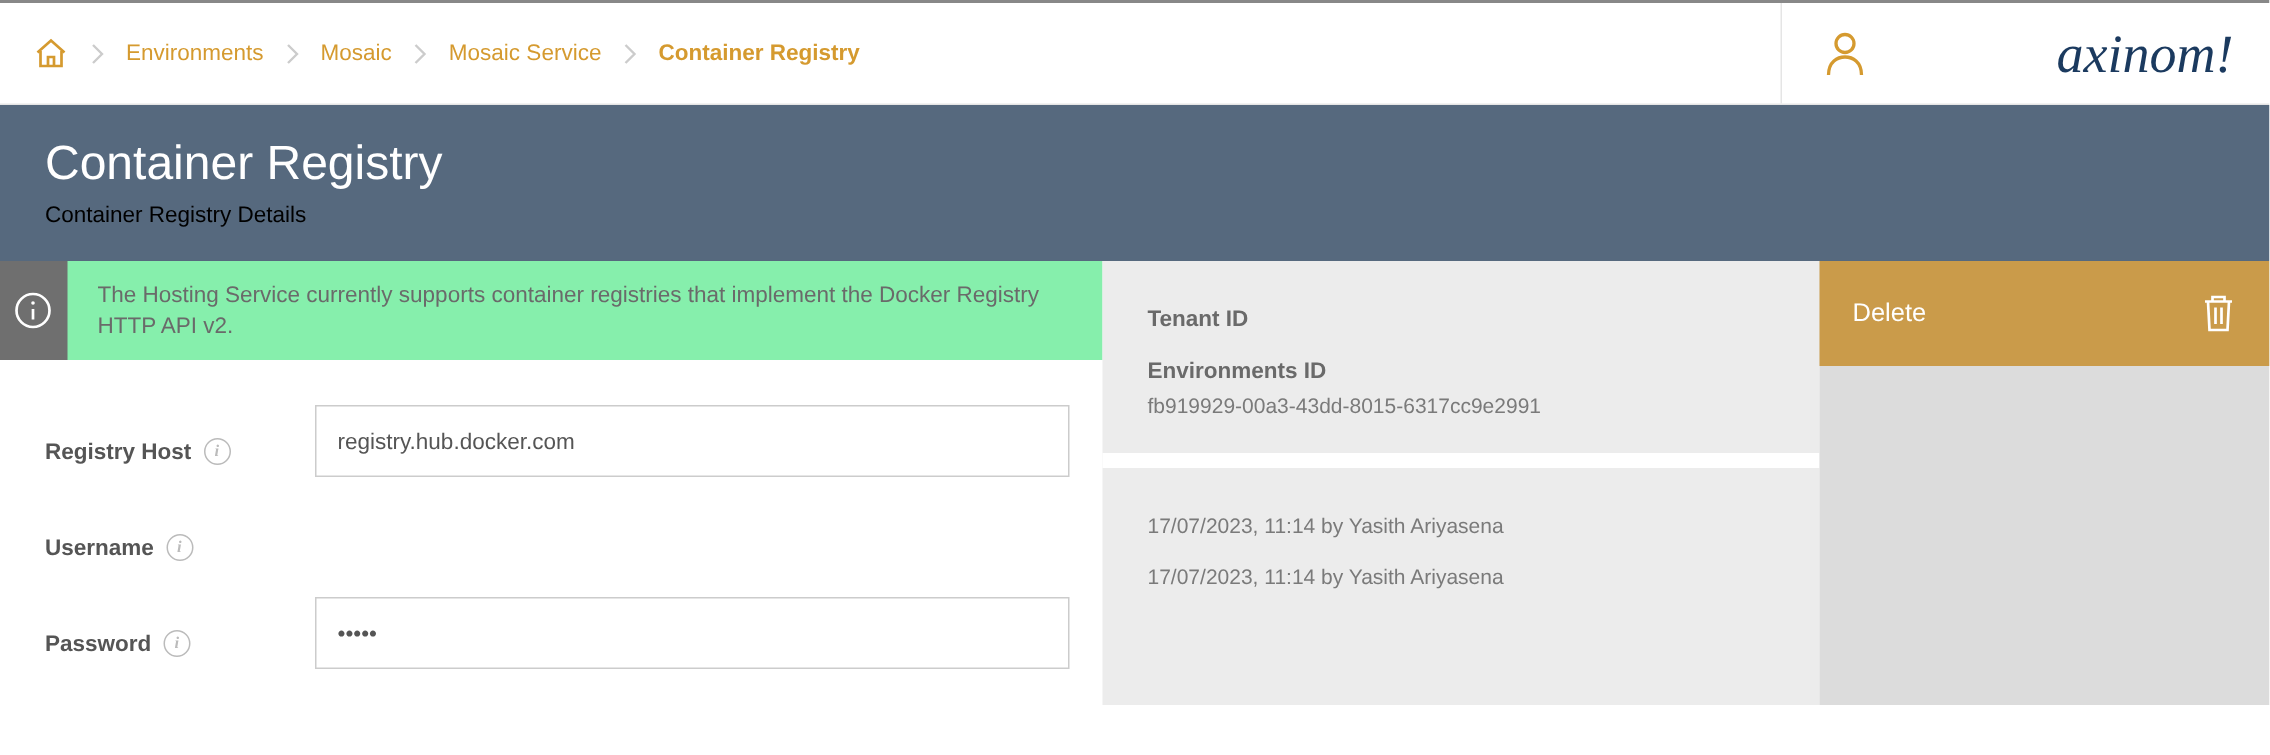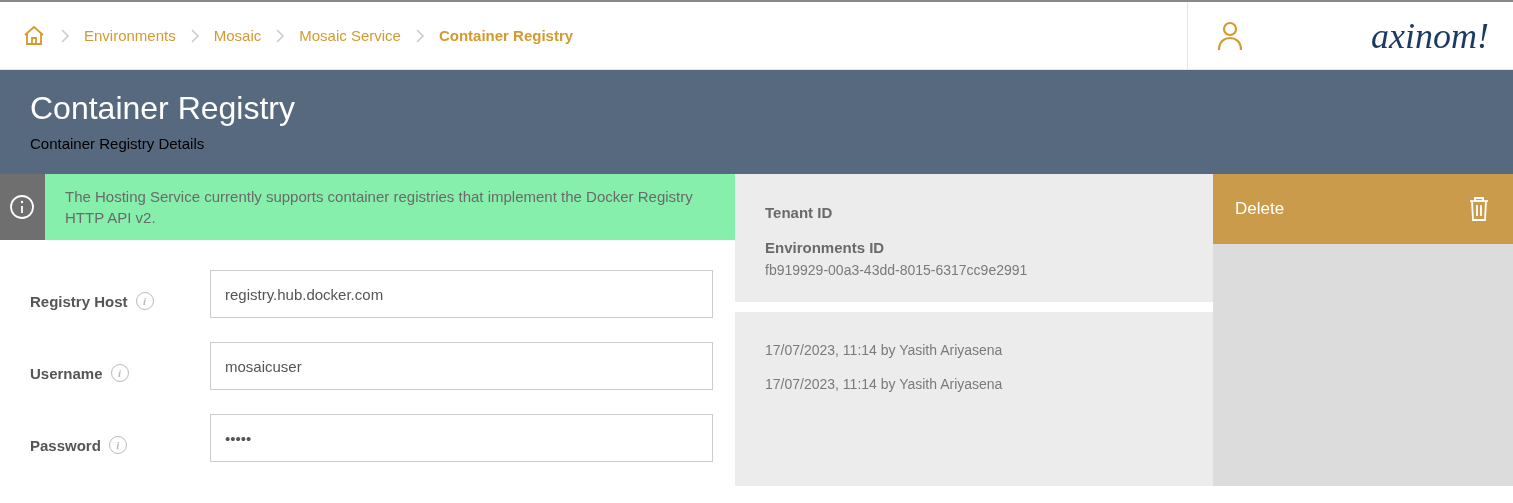--- a/index.html
+++ b/index.html
@@ -243,21 +243,20 @@
           <span class="info-circle">i</span>
         </div>
         <input class="form-input" type="text" value="registry.hub.docker.com" style="">
       </div>
 
       <div class="form-row">
         <div class="form-label">
           <span>Username</span>
           <span class="info-circle">i</span>
         </div>
-        <input class="form-input" type="text" value="mosaicuser" style="">
       </div>
 
       <div class="form-row">
         <div class="form-label">
           <span>Password</span>
           <span class="info-circle">i</span>
         </div>
         <input class="form-input" type="text" value="•••••" style="">
       </div>
     </div>

